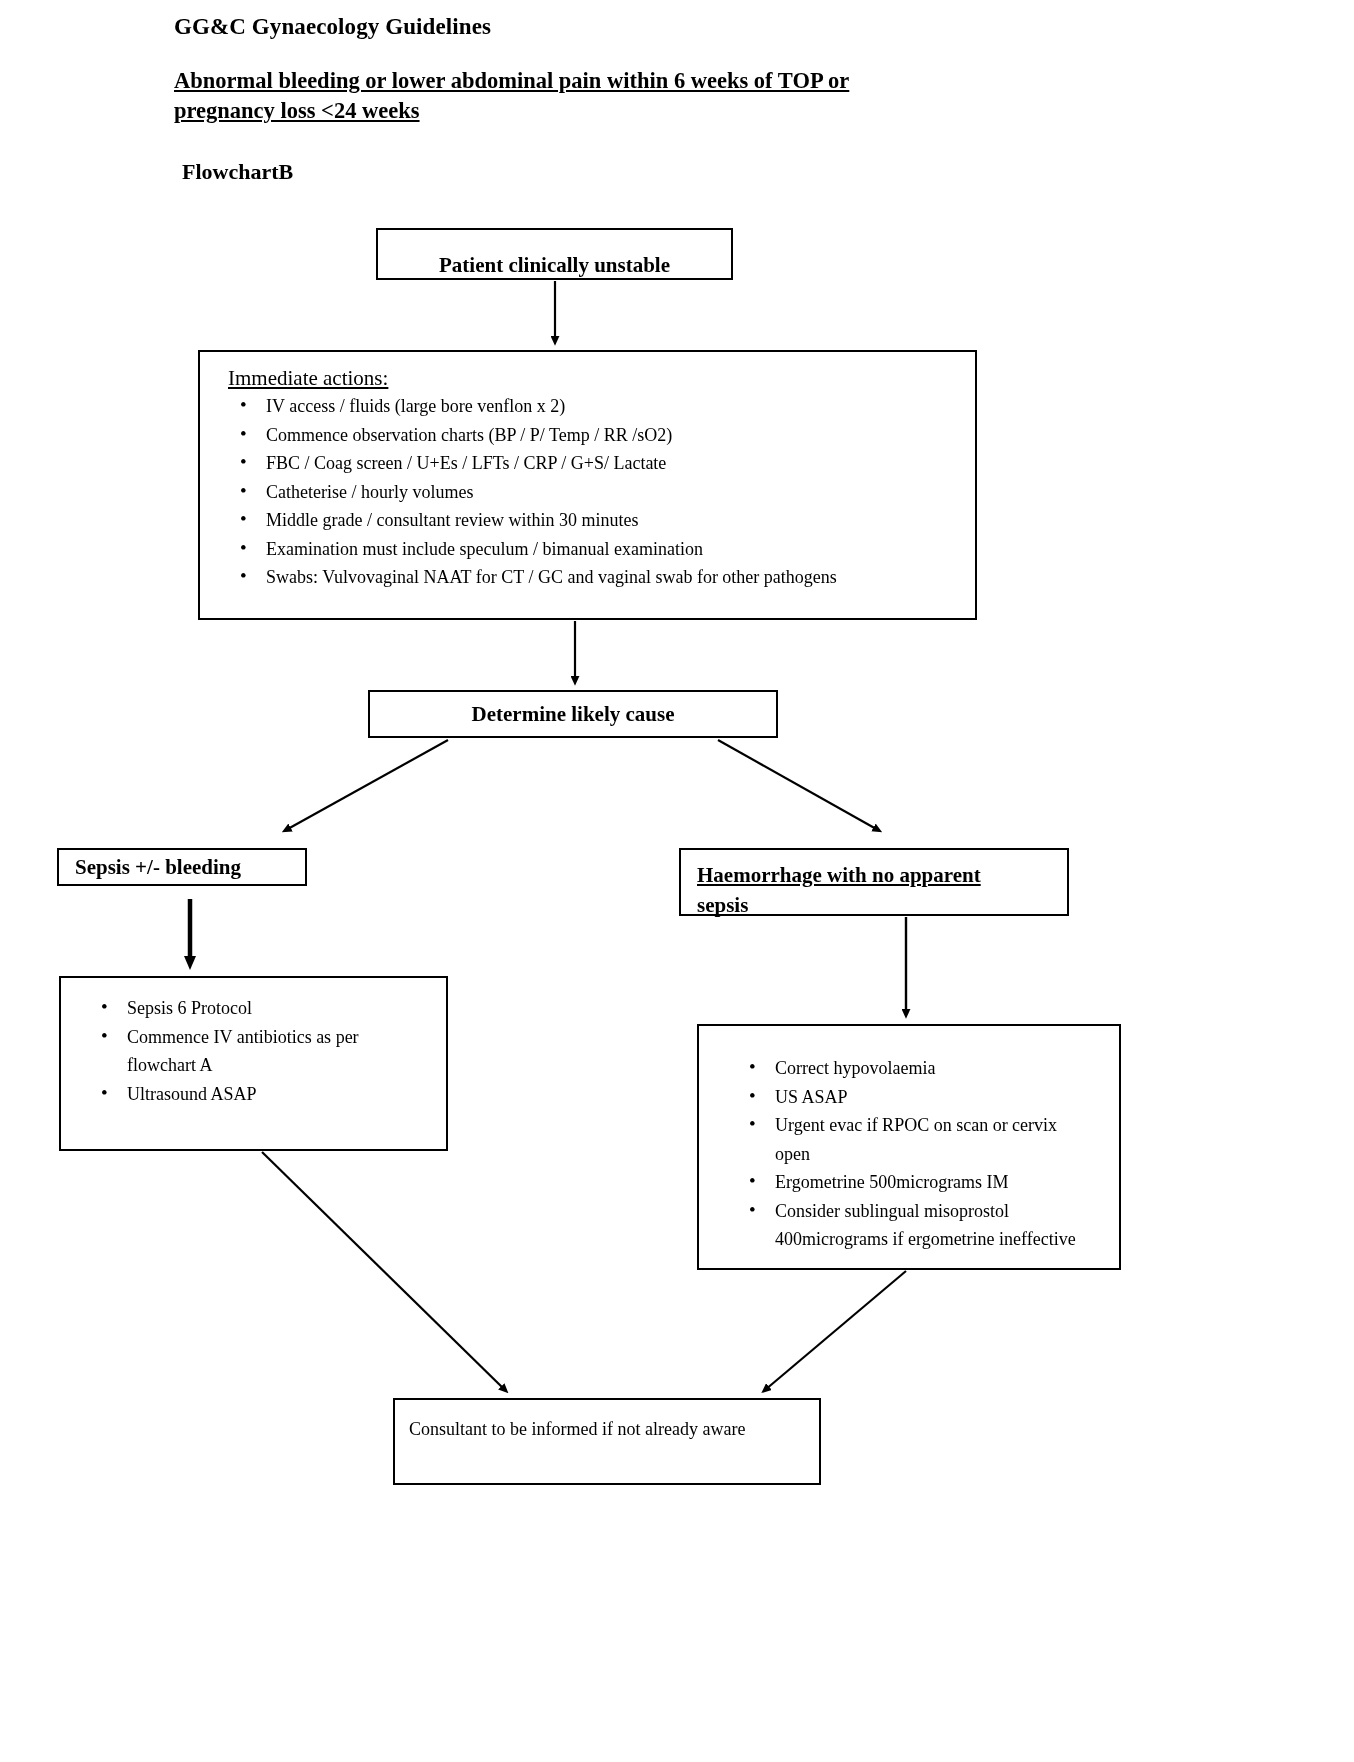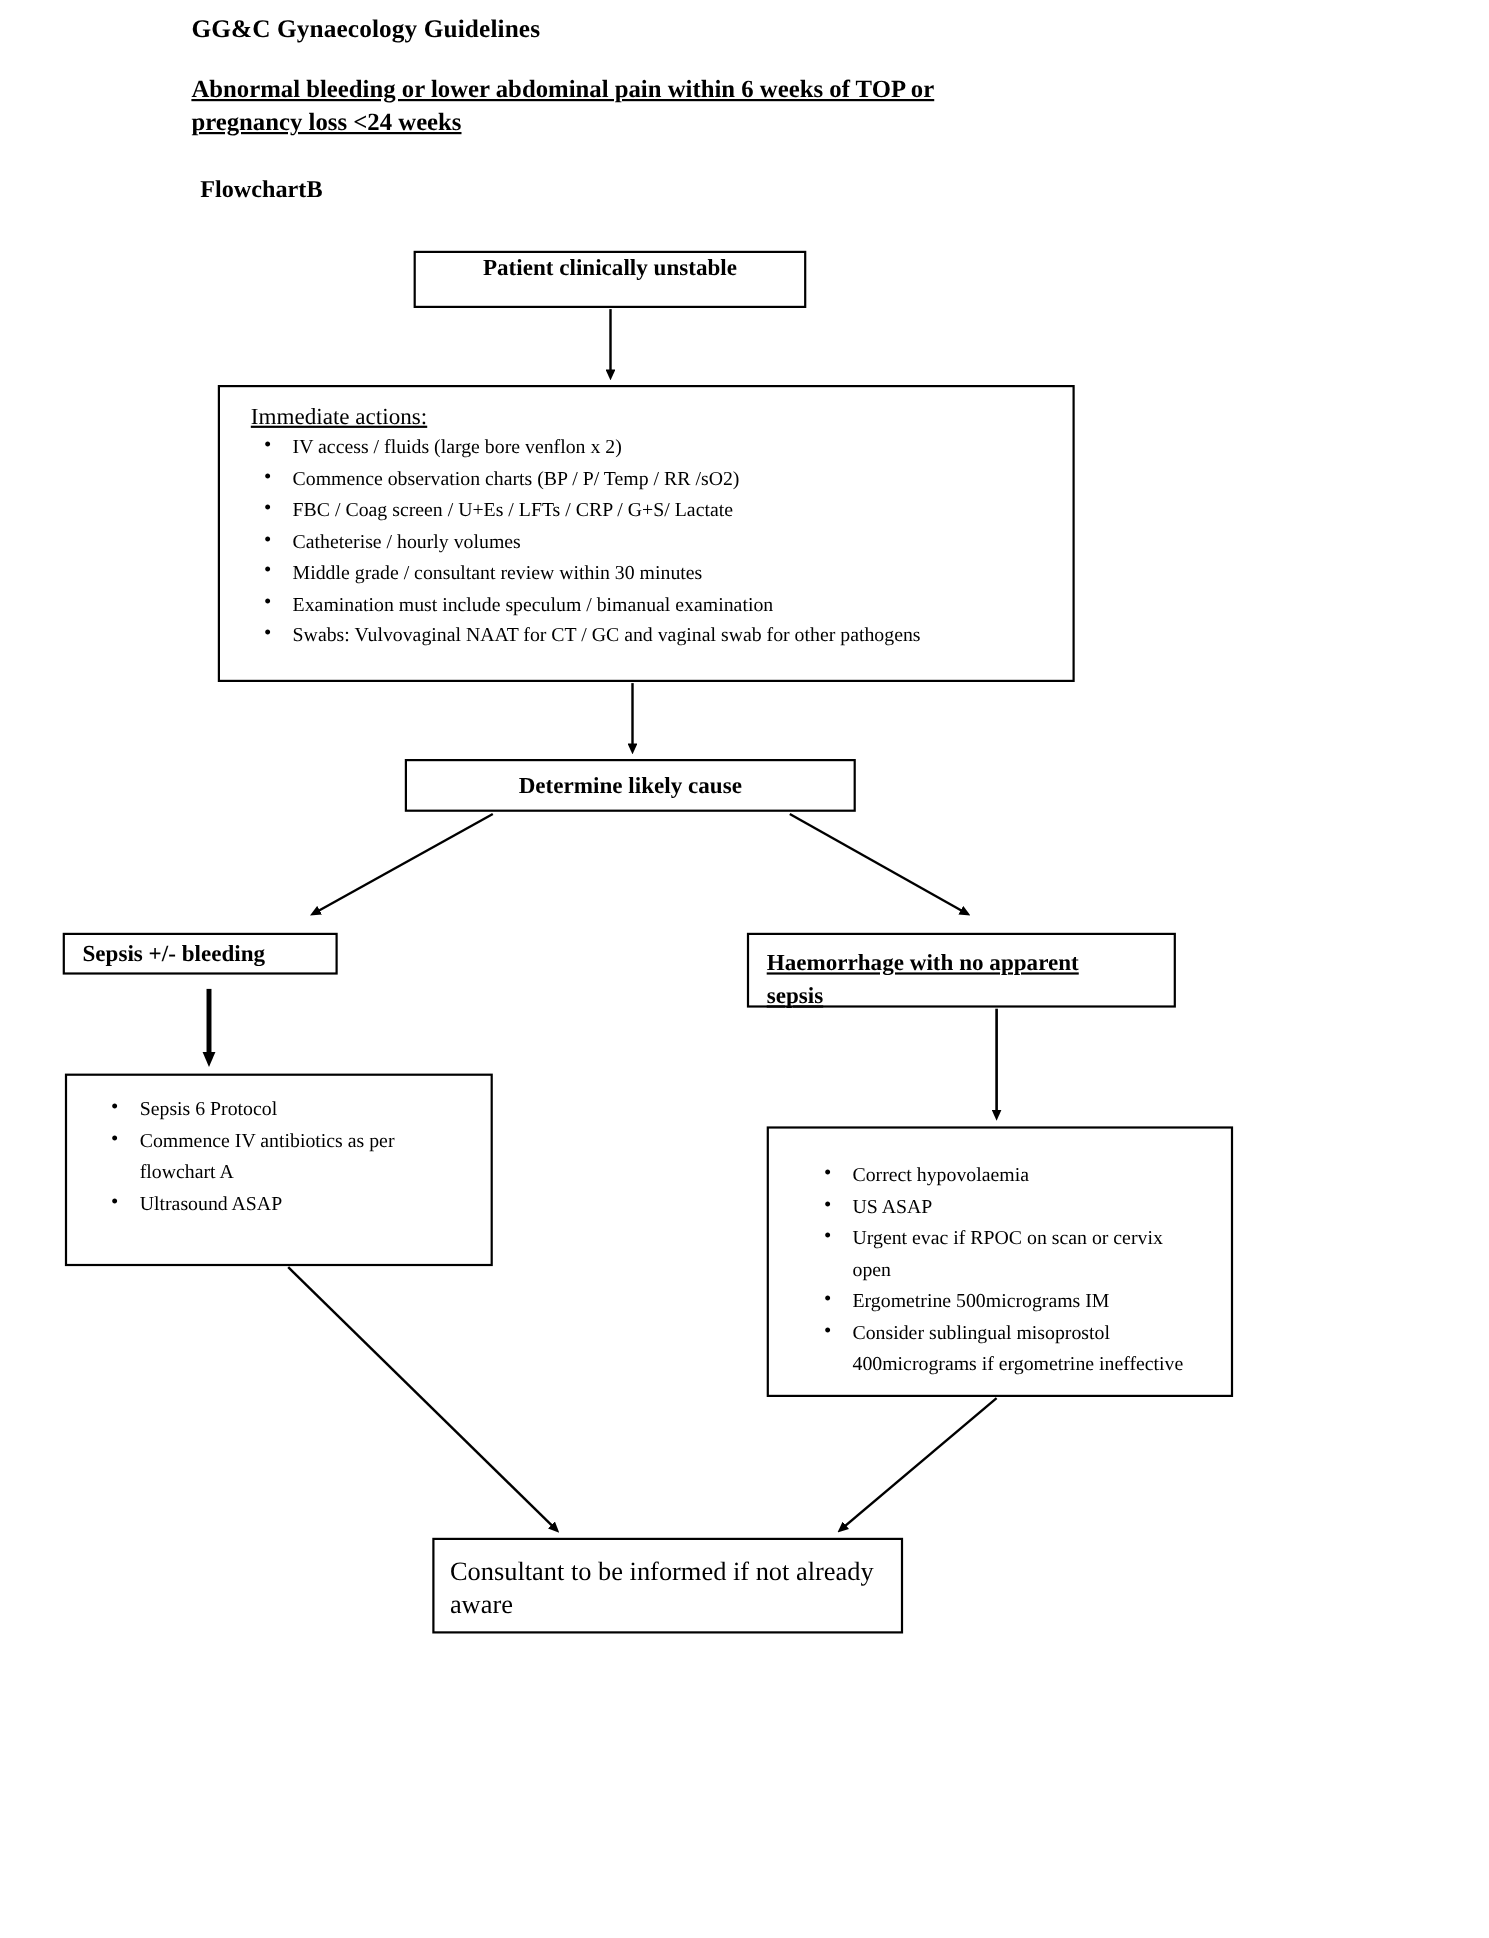--- a/index.html
+++ b/index.html
@@ -66,21 +66,21 @@
     text-align: center;
     line-height: 26px;
   }
   .box-title-left {
     font-weight: bold;
     font-size: 21px;
     text-align: left;
     line-height: 30px;
   }
   .box-plain {
-    font-size: 24px;
+    font-size: 18px;
     line-height: 30px;
     text-align: left;
   }
 
   .ul {
     list-style: none;
     margin: 0;
     padding: 0;
   }
   .ul li {
@@ -103,21 +103,21 @@
     text-decoration: underline;
     text-underline-offset: 2px;
     font-size: 21px;
     line-height: 28px;
     display: block;
   }
 
   
   #box-unstable {
     left: 376px; top: 228px; width: 357px; height: 52px;
-    display: flex; align-items: flex-start; justify-content: center;
+    display: flex; align-items: flex-end; justify-content: center;
   }
   #box-immediate {
     left: 198px; top: 350px; width: 779px; height: 270px;
     padding: 12px 14px 0 28px;
   }
   #box-determine {
     left: 368px; top: 690px; width: 410px; height: 48px;
     display: flex; align-items: center; justify-content: center;
   }
   #box-sepsis {

